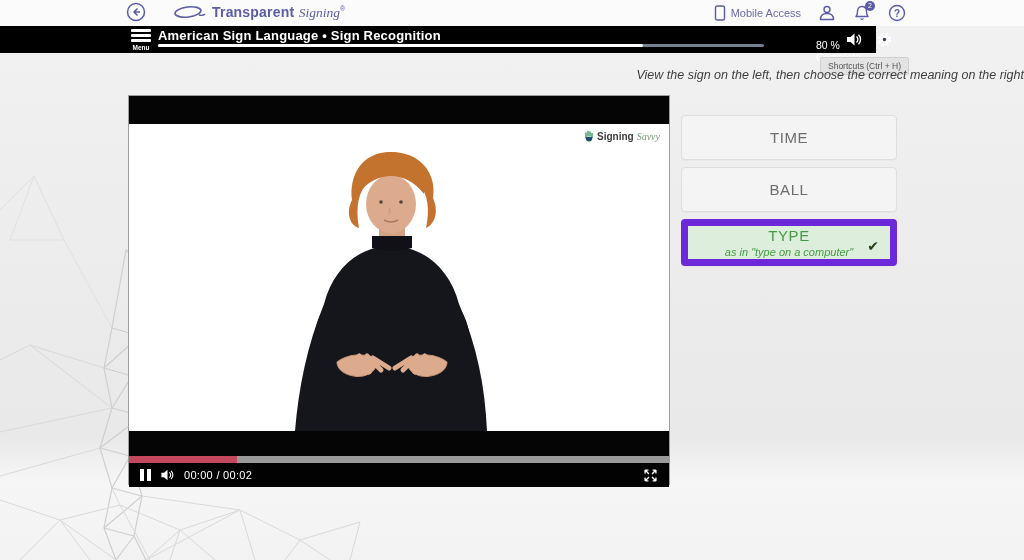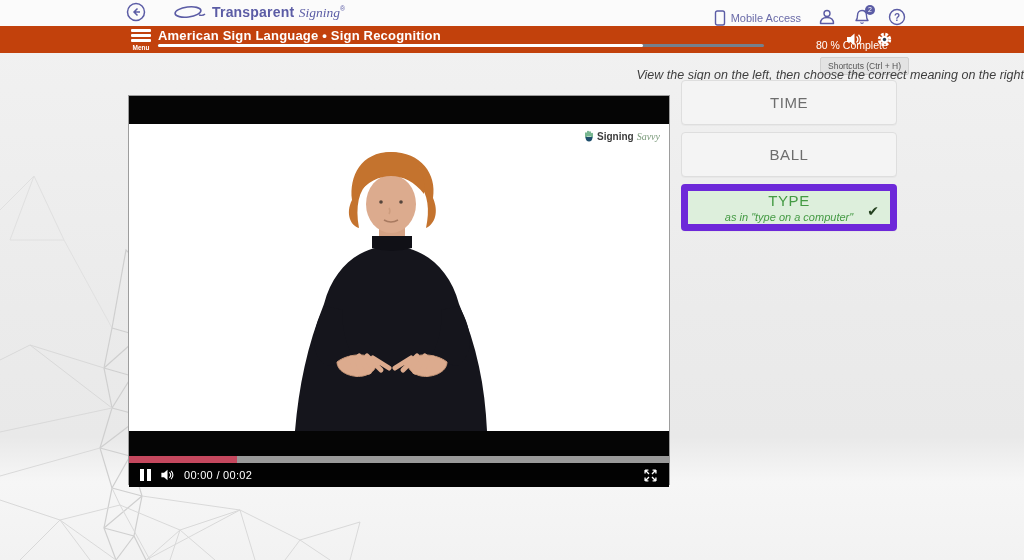--- a/index.html
+++ b/index.html
@@ -10,29 +10,29 @@
   
   .bg-wire { position:absolute; left:0; top:0; pointer-events:none; }
 
   
   .topbar { position:absolute; left:0; top:0; width:1024px; height:26px; background:#fbfbfb; }
   .back-btn { position:absolute; left:126px; top:2px; width:20px; height:20px; cursor:pointer; }
   .brand { position:absolute; left:172px; top:3px; display:flex; align-items:center; gap:6px; color:#5b5ca5; }
   .brand-bold { font-weight:bold; font-size:14px; letter-spacing:.2px; }
   .brand-italic { font-family:"Liberation Serif","DejaVu Serif",serif; font-style:italic; font-size:13.5px; }
   .brand-reg { font-size:7px; vertical-align:super; }
-  .top-right { position:absolute; right:118px; top:0; height:26px; display:flex; align-items:flex-end; gap:17px; color:#5b5ca5;padding-left:36px; }
+  .top-right { position:absolute; right:118px; top:0; height:26px; display:flex; align-items:center; gap:17px; color:#5b5ca5;padding-left:36px; }
   .mobile-access { display:flex; align-items:center; gap:5px; font-size:11px; color:#6a6ba8; }
   .tb-icon { width:18px; height:18px; position:relative; }
   .bell-wrap { position:relative; }
   .bell-badge { position:absolute; top:-3px; right:-4px; min-width:10px; height:10px; border-radius:6px;
                 background:#5b5ca5; color:#fff; font-size:7px; line-height:10px; text-align:center; padding:0 2px; }
 
   
-  .navbar { position:absolute; left:0; top:26px; width:1024px; height:27px; background:#c2410c; }
+  .navbar { position:absolute; left:0; top:26px; width:876px; height:27px; background:#000000; }
   .menu-btn { position:absolute; left:130px; top:3px; width:22px; text-align:center; cursor:pointer; }
   .menu-btn .bars div { width:20px; height:2.5px; background:#fff; margin:0 auto 2.5px; border-radius:1px; }
   .menu-label { color:#fff; font-size:6.5px; font-weight:bold; }
   .nav-title { position:absolute; left:158px; top:2px; color:#fff; font-size:13px; font-weight:bold; letter-spacing:.2px; }
   .nav-progress { position:absolute; left:158px; top:18px; width:606px; height:3px; background:#75808d; border-radius:2px; }
   .nav-progress-fill { height:3px; background:#ffffff; border-radius:2px; }
   .nav-progress-label { position:absolute; left:770px; top:13px; color:#fff; font-size:10.5px;padding-left:46px; }
   .nav-icon { position:absolute; top:5px; width:17px; height:17px; cursor:pointer; }
   .nav-icon.sound { left:845px; }
   .nav-icon.gear { left:876px; }
@@ -57,21 +57,21 @@
                  display:flex; align-items:center; padding:12px 11px; gap:9px; }
   .pause-btn { display:flex; gap:3px; cursor:pointer; }
   .pause-btn div { width:4px; height:12px; background:#fff; }
   .vp-time { color:#fff; font-size:11px; letter-spacing:.3px; }
   .vp-spacer { flex:1; }
   .watermark { position:absolute; right:9px; top:6px; display:flex; align-items:center; gap:3px; font-size:10px; }
   .wm-primary { color:#3c3c3c; font-weight:bold; }
   .wm-secondary { color:#7a9a7a; font-style:italic; font-family:"Liberation Serif","DejaVu Serif",serif; }
 
   
-  .answers { position:absolute; left:681px; top:80px; width:216px; display:flex; flex-direction:column; gap:7px; }
+  .answers { position:absolute; left:681px; top:115px; width:216px; display:flex; flex-direction:column; gap:7px; }
   .answer { position:relative; width:216px; height:45px; background:#f4f4f4; border:1px solid #dedede;
             border-radius:4px; display:flex; flex-direction:column; align-items:center; justify-content:center;
             cursor:pointer; font-family:inherit; box-shadow:0 1px 1px rgba(0,0,0,0.03); }
   .answer-label { font-size:15px; color:#6d6d6d; letter-spacing:.6px; }
   .answer.correct { height:47px; background:#ddefdc; border:7px solid #6d28d9; }
   .answer.correct .answer-label { color:#449a44; }
   .answer-subtitle { font-size:11px; font-style:italic; color:#449a44; margin-top:2px; }
   .check-icon { position:absolute; right:11px; bottom:5px; color:#24411f; font-size:14px; font-weight:bold; }
 </style>
 </head>

